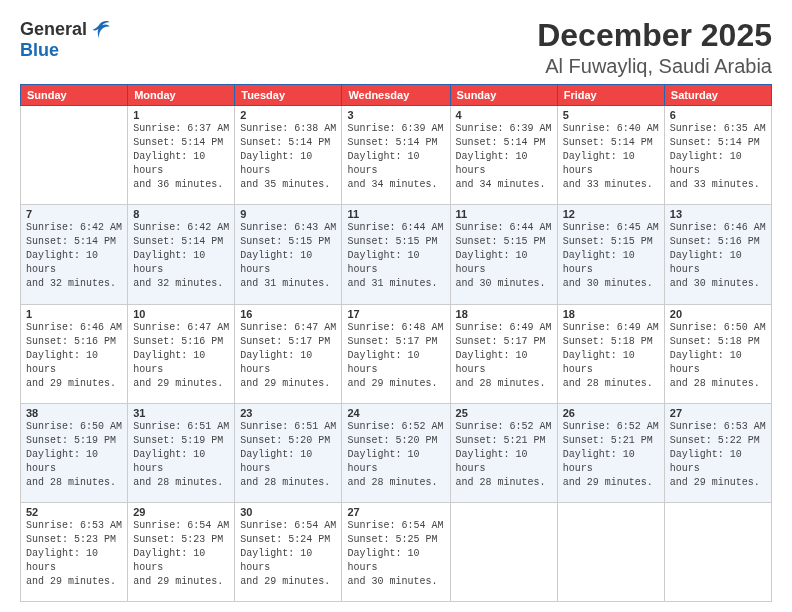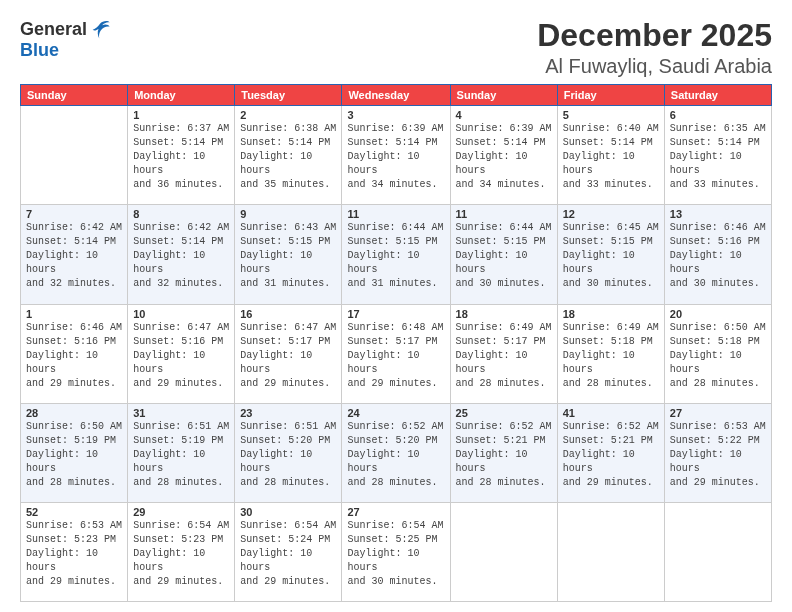--- a/index.html
+++ b/index.html
@@ -283,21 +283,21 @@
           <td class="row-white">
             <span class="day-num">20</span>
             <div class="day-info" style="white-space: pre-line;">Sunrise: 6:50 AM
 Sunset: 5:18 PM
 Daylight: 10 hours
 and 28 minutes.</div>
           </td>
         </tr>
         <tr>
           <td class="row-shade">
-            <span class="day-num">28</span>
+            <span class="day-num">38</span>
             <div class="day-info" style="white-space: pre-line;">Sunrise: 6:50 AM
 Sunset: 5:19 PM
 Daylight: 10 hours
 and 28 minutes.</div>
           </td>
           <td class="row-shade">
             <span class="day-num">31</span>
             <div class="day-info" style="white-space: pre-line;">Sunrise: 6:51 AM
 Sunset: 5:19 PM
 Daylight: 10 hours
@@ -318,21 +318,21 @@
 and 28 minutes.</div>
           </td>
           <td class="row-shade">
             <span class="day-num">25</span>
             <div class="day-info" style="white-space: pre-line;">Sunrise: 6:52 AM
 Sunset: 5:21 PM
 Daylight: 10 hours
 and 28 minutes.</div>
           </td>
           <td class="row-shade">
-            <span class="day-num">41</span>
+            <span class="day-num">26</span>
             <div class="day-info" style="white-space: pre-line;">Sunrise: 6:52 AM
 Sunset: 5:21 PM
 Daylight: 10 hours
 and 29 minutes.</div>
           </td>
           <td class="row-shade">
             <span class="day-num">27</span>
             <div class="day-info" style="white-space: pre-line;">Sunrise: 6:53 AM
 Sunset: 5:22 PM
 Daylight: 10 hours

